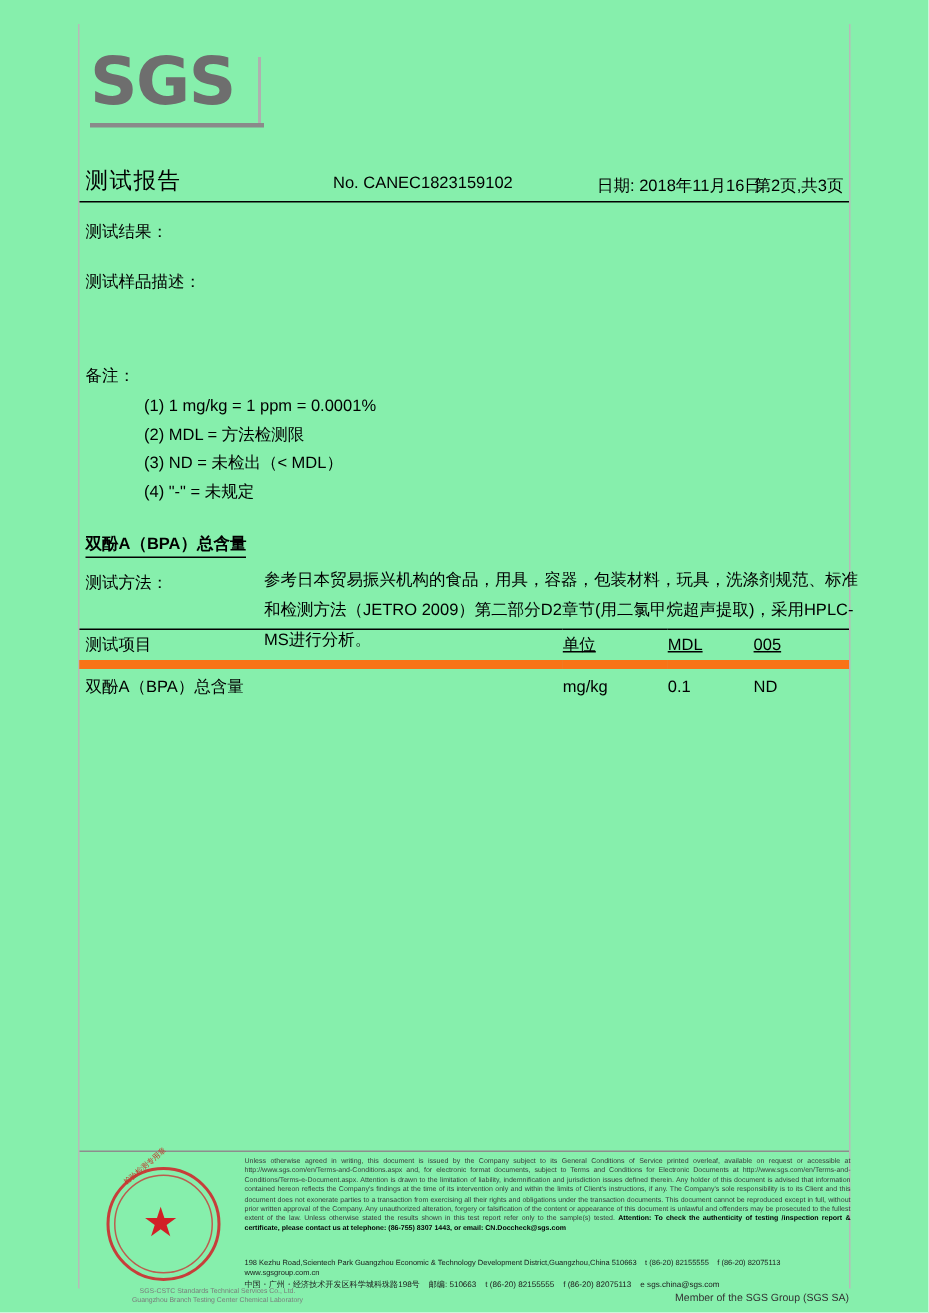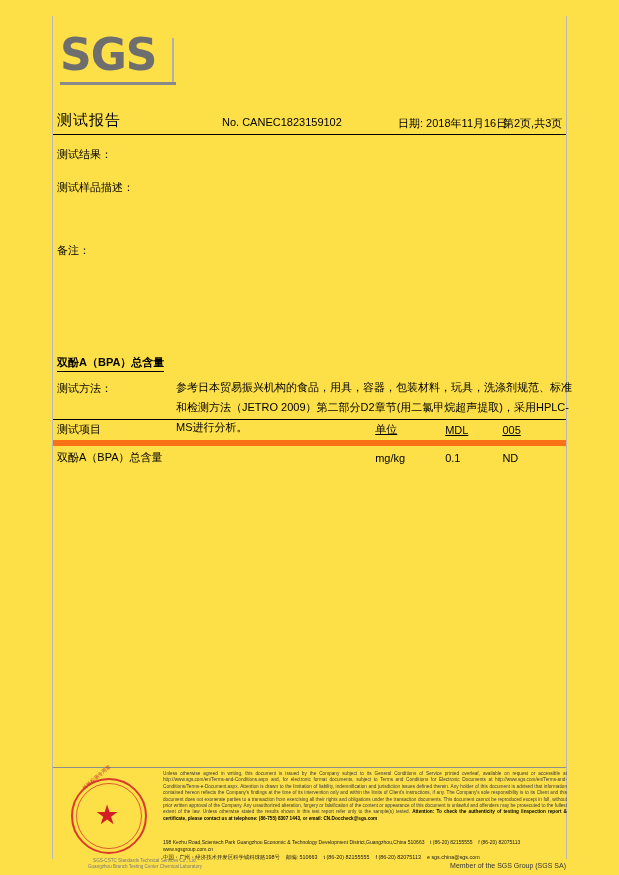--- a/index.html
+++ b/index.html
@@ -13,21 +13,21 @@
     position: relative;
     font-family: "Liberation Sans", sans-serif;
     color: #000;
     overflow: hidden;
   }
   .page {
     position: absolute;
     left: 0; top: 0;
     width: 619px;
     height: 875px;
-    background: #fde047;
+    background: #86efac;
   }
   
   .left-rule {
     position: absolute;
     left: 52px;
     top: 16px;
     width: 1px;
     height: 843px;
     background: #b9b9b9;
   }
@@ -326,20 +326,26 @@
   <div class="hdr-no">No. CANEC1823159102</div>
   <div class="hdr-date">日期: 2018年11月16日</div>
   <div class="hdr-page">第2页,共3页</div>
   <div class="hdr-rule"></div>
 
   <div class="result-label">测试结果：</div>
   <div class="sample-desc">测试样品描述：</div>
 
 
   <div class="remark-label">备注：</div>
+  <div class="remark-list">
+    <div>(1) 1 mg/kg = 1 ppm = 0.0001%</div>
+    <div>(2) MDL = 方法检测限</div>
+    <div>(3) ND = 未检出（&lt; MDL）</div>
+    <div>(4) "-" = 未规定</div>
+  </div>
 
   <div class="section-title">双酚A（BPA）总含量</div>
   <div class="method-label">测试方法：</div>
   <div class="method-body">参考日本贸易振兴机构的食品，用具，容器，包装材料，玩具，洗涤剂规范、标准和检测方法（JETRO 2009）第二部分D2章节(用二氯甲烷超声提取)，采用HPLC-MS进行分析。</div>
 
   <table class="tbl2">
     <thead>
       <tr>
         <th class="col-item">测试项目</th>
         <th class="col-unit u">单位</th>

